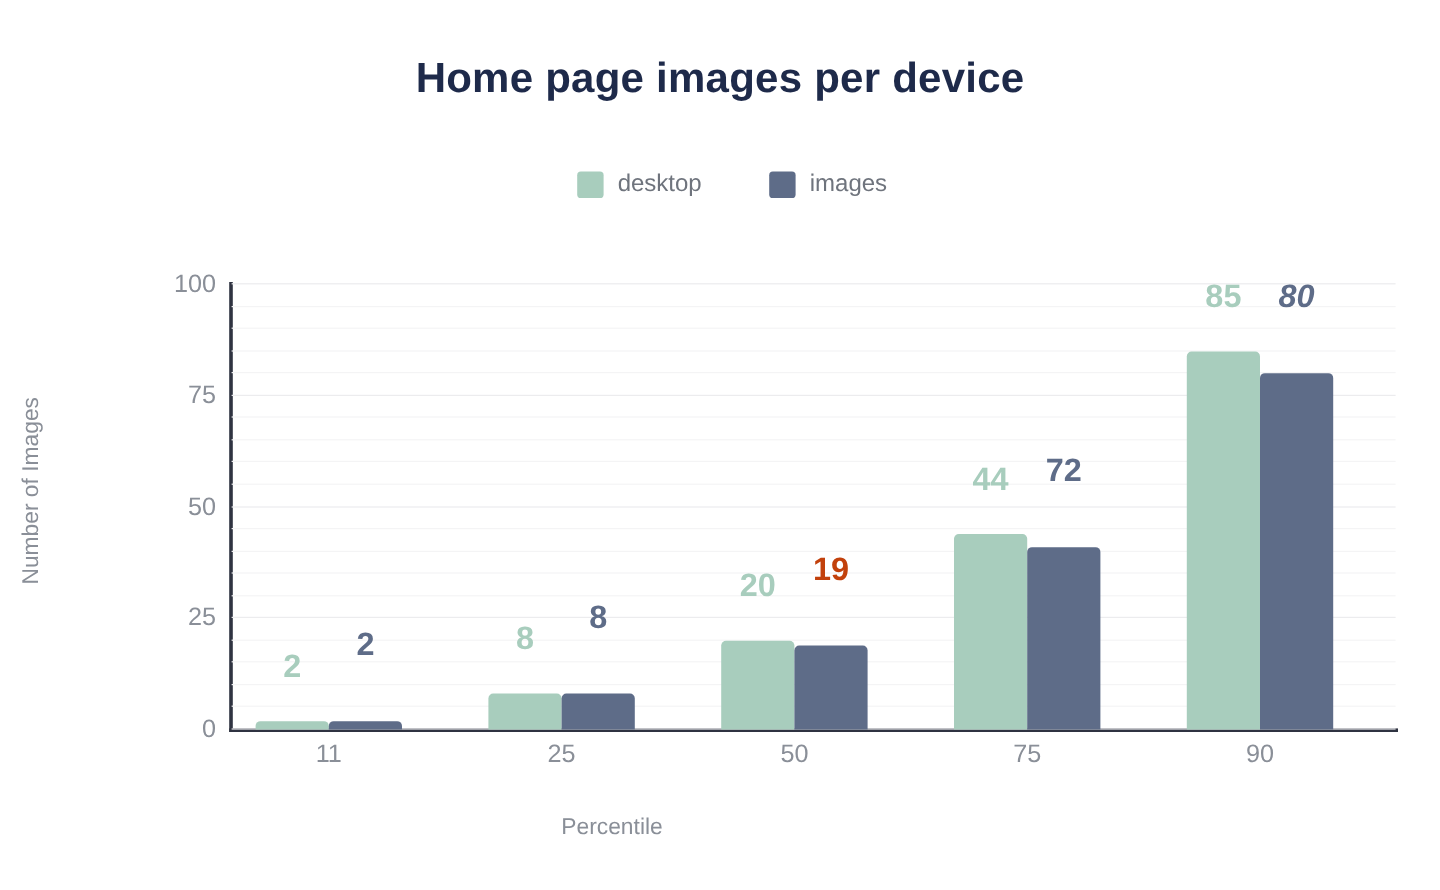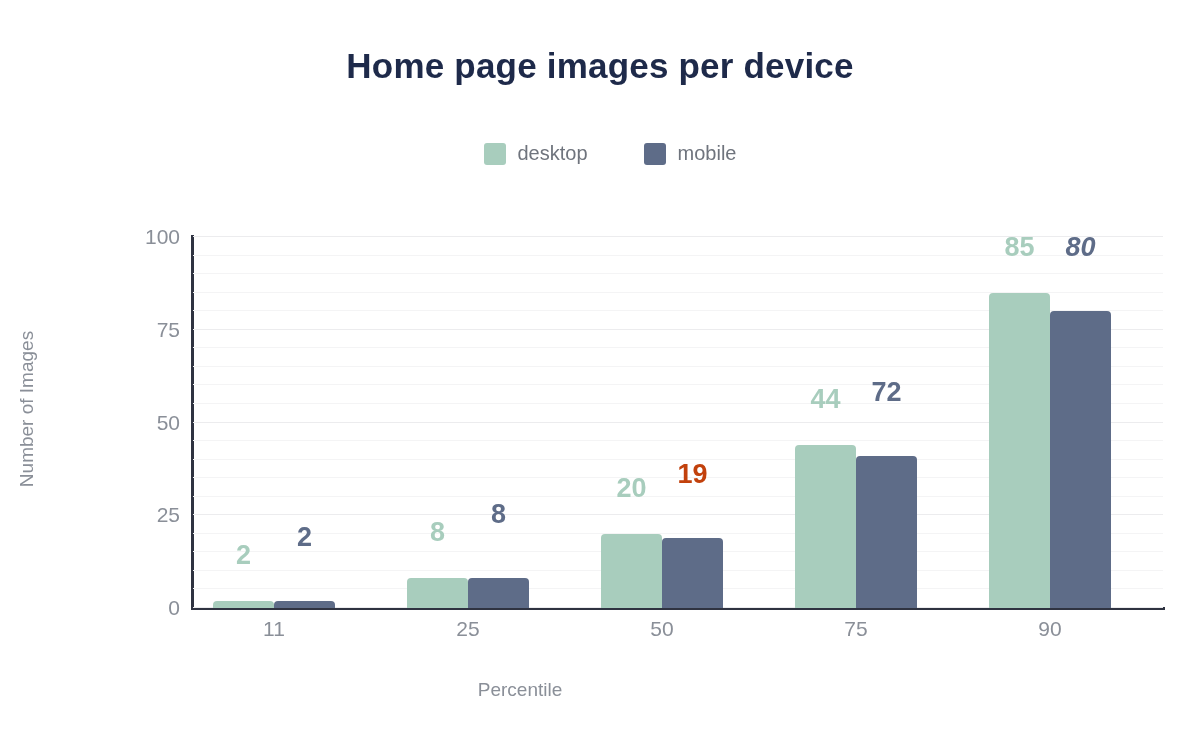--- a/index.html
+++ b/index.html
@@ -144,21 +144,21 @@
     text-align: center;
     font-size: 21px;
     color: #8a8f98;
     transform: translateX(-50%);
     white-space: nowrap;
   }
 
   
   .axis-title-x {
     position: absolute;
-    left: 10px;
+    left: 0;
     top: 679px;
     width: 1020px;
     text-align: center;
     font-size: 19px;
     color: #8a8f98;
   }
   .axis-title-y {
     position: absolute;
     left: -123px;
     top: 398px;
@@ -194,21 +194,21 @@
   <div class="chart-title">Home page images per device</div>
 
 
   <div class="legend" id="legend">
       <div class="legend-item">
         <span class="legend-swatch" style="background: rgb(168, 205, 189);"></span>
         <span class="legend-label">desktop</span>
       </div>
       <div class="legend-item">
         <span class="legend-swatch" style="background: rgb(94, 108, 136);"></span>
-        <span class="legend-label">mobile</span>
+        <span class="legend-label">images</span>
       </div>
     </div>
 
   <div class="axis-y-line"></div>
   <div class="axis-x-line"></div>
 
   <div class="y-ticks" id="y-ticks">
       <div class="y-tick" style="top: 371px;">0</div>
       <div class="y-tick" style="top: 278.25px;">25</div>
       <div class="y-tick" style="top: 185.5px;">50</div>

